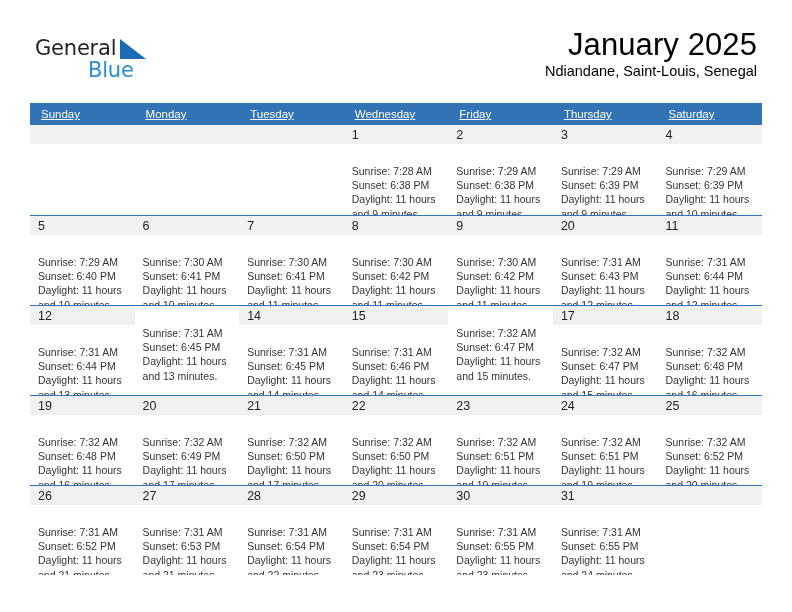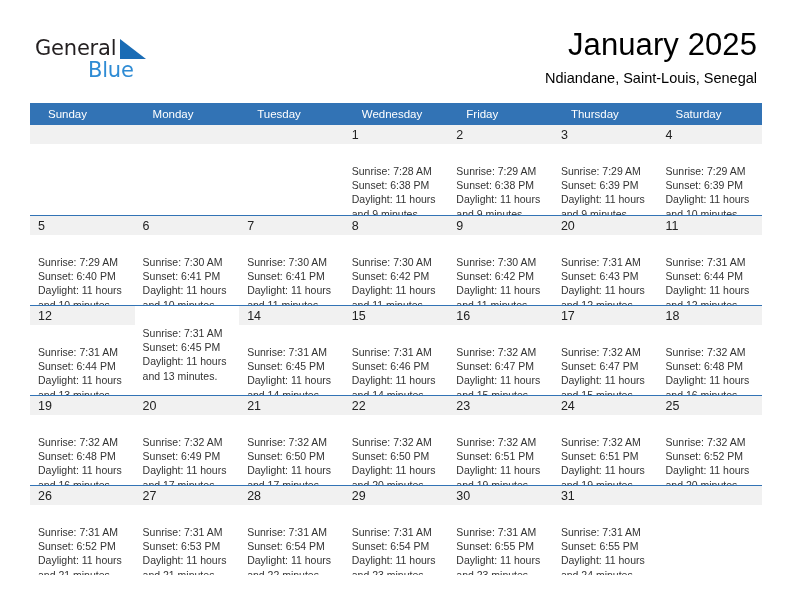--- a/index.html
+++ b/index.html
@@ -72,21 +72,20 @@
     text-align: right;
   }
   .cal-title {
     font-size: 31px;
     font-weight: 400;
     color: #000000;
     line-height: 34px;
     letter-spacing: 0.1px;
   }
   .cal-subtitle {
-    margin-top: 7px;
     font-size: 14.5px;
     font-weight: 400;
     color: #000000;
     line-height: 18px;
   }
 
   
   .calendar {
     position: absolute;
     left: 30px;
@@ -97,24 +96,25 @@
   .dow-row {
     display: flex;
     background: #3273b5;
     height: 22px;
   }
   .dow {
     flex: 1 1 0;
     color: #ffffff;
     font-size: 11.5px;
     line-height: 22px;
-    padding-left: 18px;
+    padding-left: 11px;
     box-sizing: border-box;
     white-space: nowrap;
     overflow: hidden;
+    text-decoration: underline;
   }
 
   .week {
     display: flex;
     height: 90px;
     border-top: 1.5px solid #3273b5;
     box-sizing: border-box;
   }
   .week:first-of-type {
     border-top: none;
@@ -328,21 +328,20 @@
           <div class="cell">
             <div class="daynum-band"><span class="daynum">15</span></div>
             <div class="info">
               <div>Sunrise: 7:31 AM</div>
               <div>Sunset: 6:46 PM</div>
               <div>Daylight: 11 hours</div>
               <div>and 14 minutes.</div>
             </div>
           </div>
           <div class="cell">
-            <div class="daynum-band"><span class="daynum">16</span></div>
             <div class="info">
               <div>Sunrise: 7:32 AM</div>
               <div>Sunset: 6:47 PM</div>
               <div>Daylight: 11 hours</div>
               <div>and 15 minutes.</div>
             </div>
           </div>
           <div class="cell">
             <div class="daynum-band"><span class="daynum">17</span></div>
             <div class="info">

